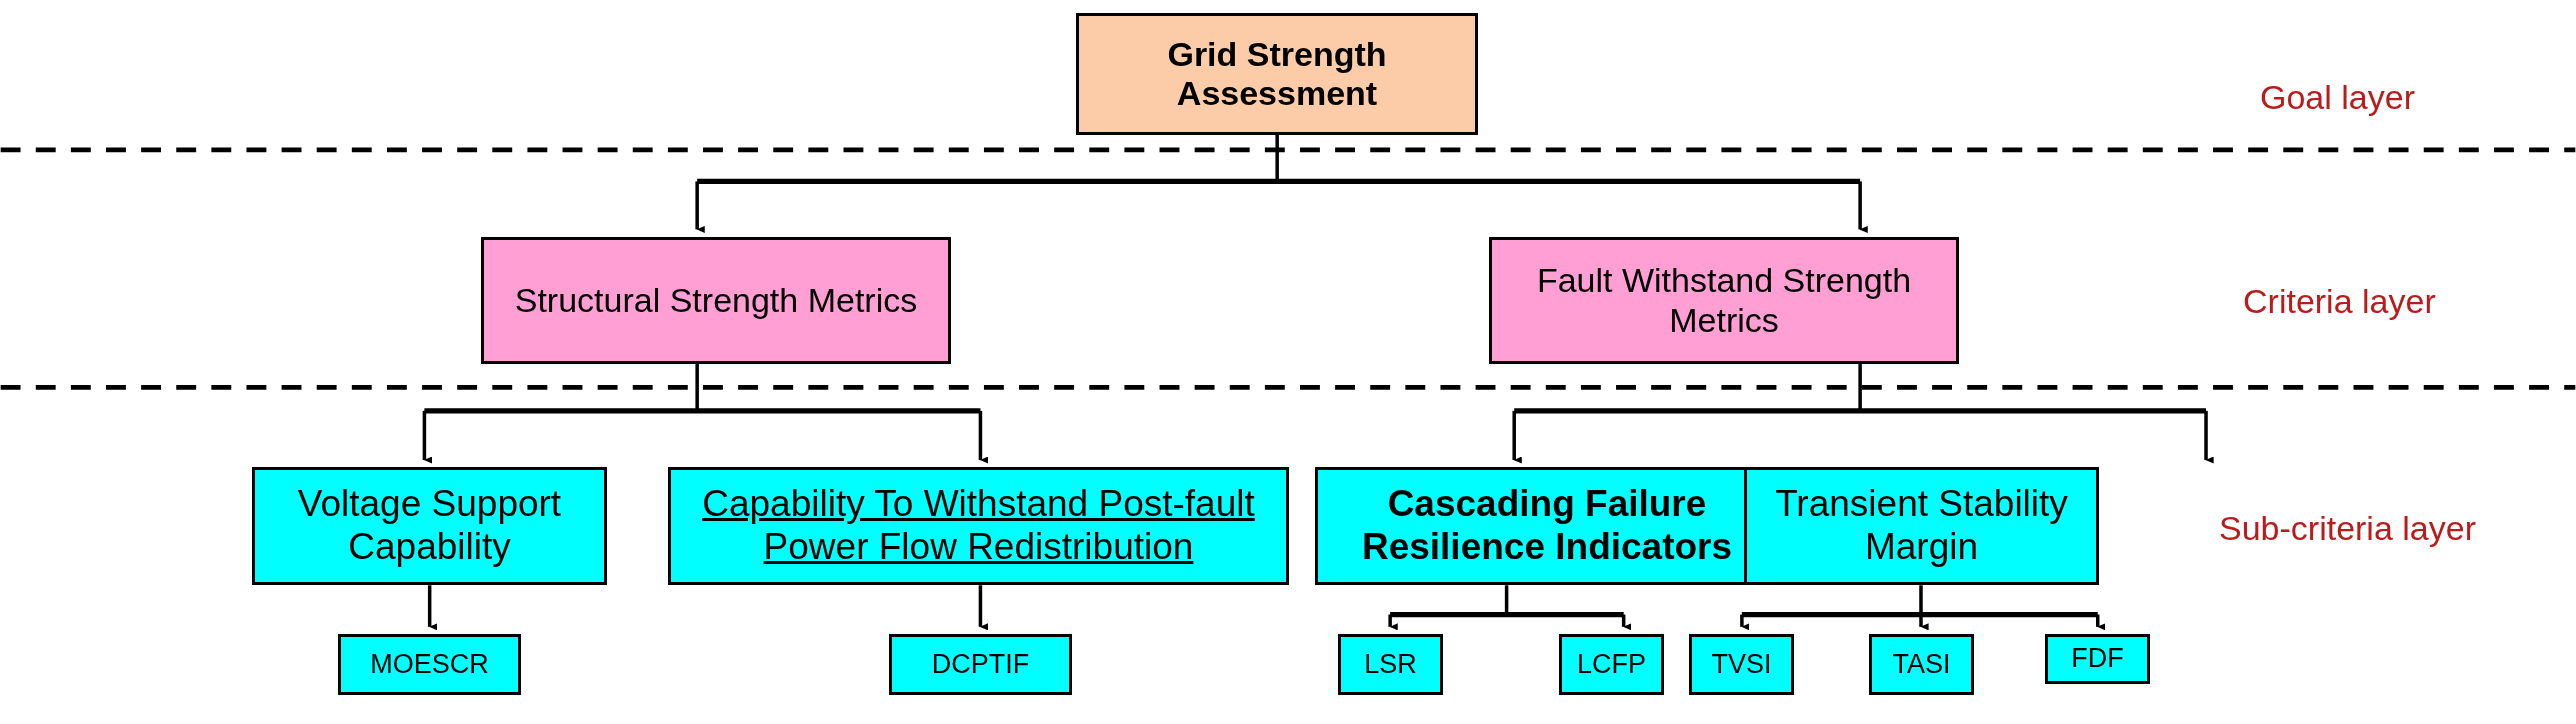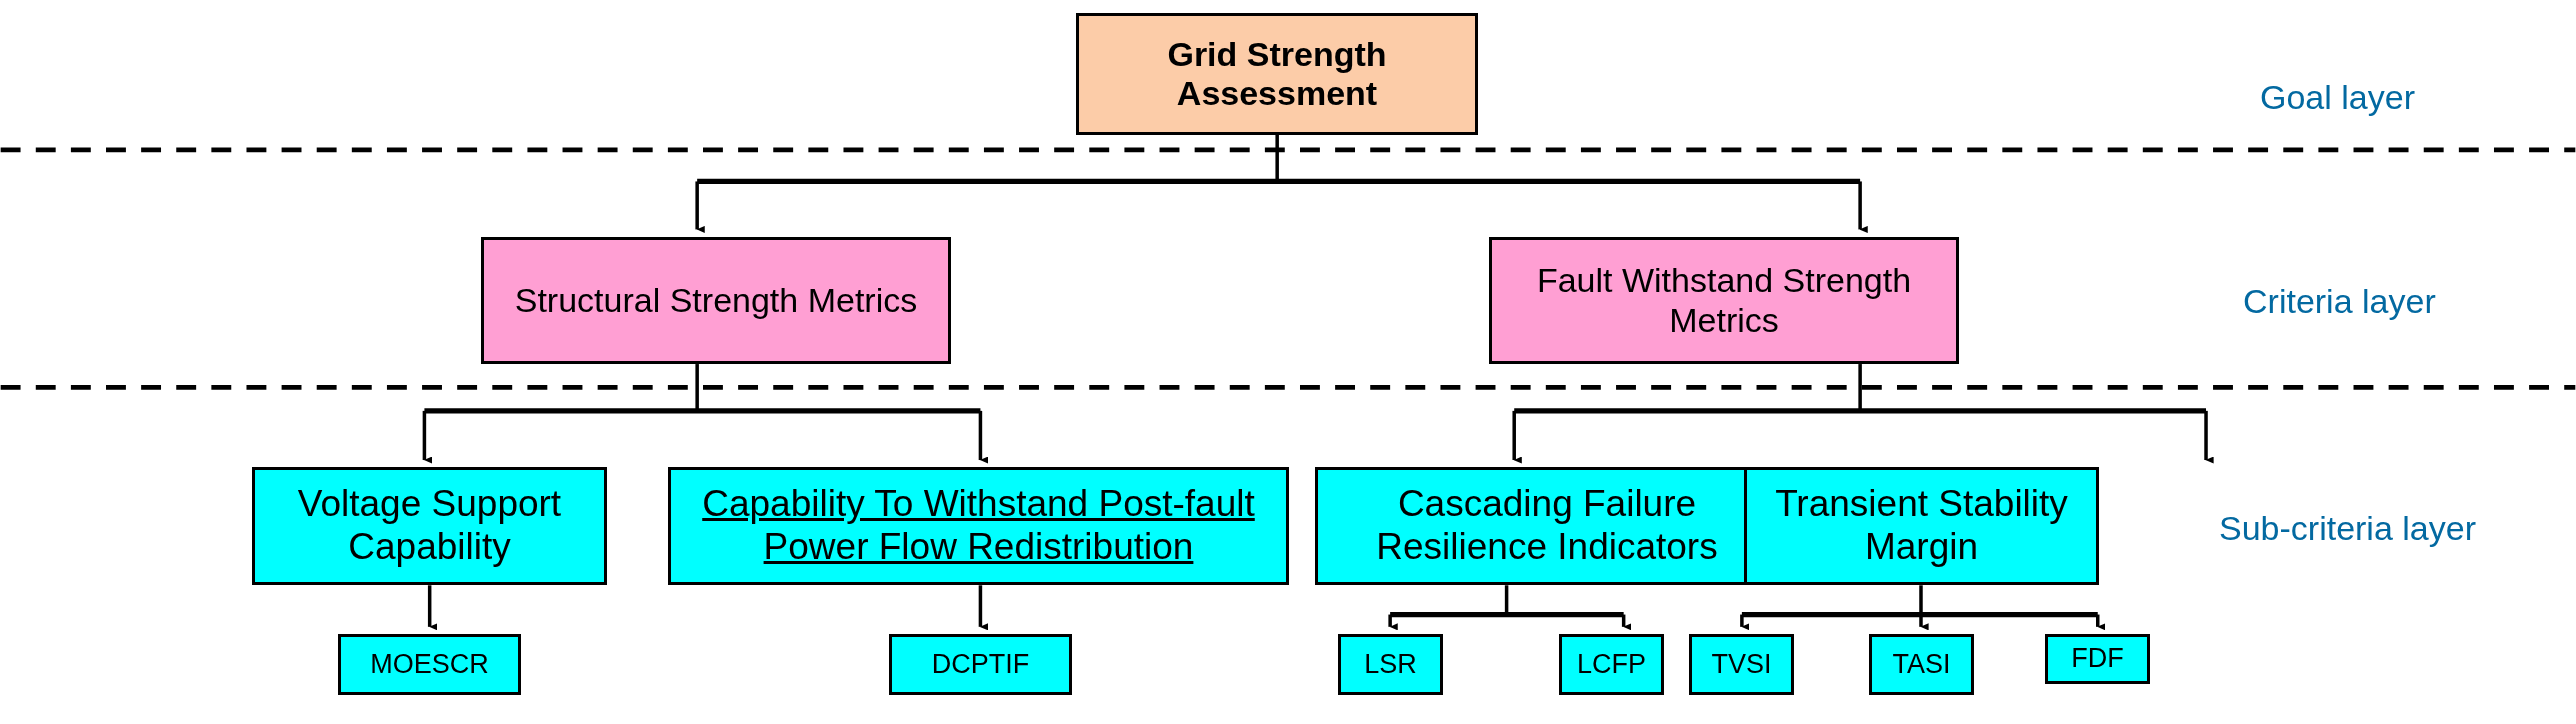--- a/index.html
+++ b/index.html
@@ -21,21 +21,21 @@
     font-weight:400;
   }
   .goal{background:#FCCCA8;font-size:34px;}
   .criteria{background:#FF9FD3;font-size:34px;}
   .sub{background:#00FFFF;font-size:37px;}
   .leaf{background:#00FFFF;font-size:27px;}
 
   .layer-label{
     position:absolute;
     font-size:34px;
-    color:#0369a1;
+    color:#b91c1c;
     white-space:nowrap;
   }
 </style>
 </head>
 <body>
 
 <div id="stage">
 
   <svg id="svg-layer" viewBox="0 0 4399 1237">
     <defs>
@@ -99,21 +99,21 @@
   <div class="node criteria" style="left:461px;top:237px;width:470px;height:127px;margin-left:20px;">Structural Strength Metrics</div>
 
   <div class="node criteria" style="left:1489px;top:237px;width:470px;height:127px;">Fault Withstand Strength Metrics</div>
 
   <div class="layer-label" style="left:2243px;top:282px;">Criteria layer</div>
 
   <div class="node sub" style="left:252px;top:467px;width:355px;height:118px;">Voltage Support Capability</div>
 
   <div class="node sub" style="left:668px;top:467px;width:621px;height:118px;text-decoration:underline;">Capability To Withstand Post-fault Power Flow Redistribution</div>
 
-  <div class="node sub" style="left:1315px;top:467px;width:464px;height:118px;">Cascading Failure Resilience Indicators</div>
+  <div class="node sub" style="left:1315px;top:467px;width:464px;height:118px;font-weight:bold;">Cascading Failure Resilience Indicators</div>
 
   <div class="node sub" style="left:1744px;top:467px;width:355px;height:118px;">Transient Stability Margin</div>
 
   <div class="layer-label" style="left:2219px;top:509px;">Sub-criteria layer</div>
 
   <div class="node leaf" style="left:338px;top:634px;width:183px;height:61px;">MOESCR</div>
 
   <div class="node leaf" style="left:889px;top:634px;width:183px;height:61px;">DCPTIF</div>
 
   <div class="node leaf" style="left:1338px;top:634px;width:105px;height:61px;">LSR</div>

